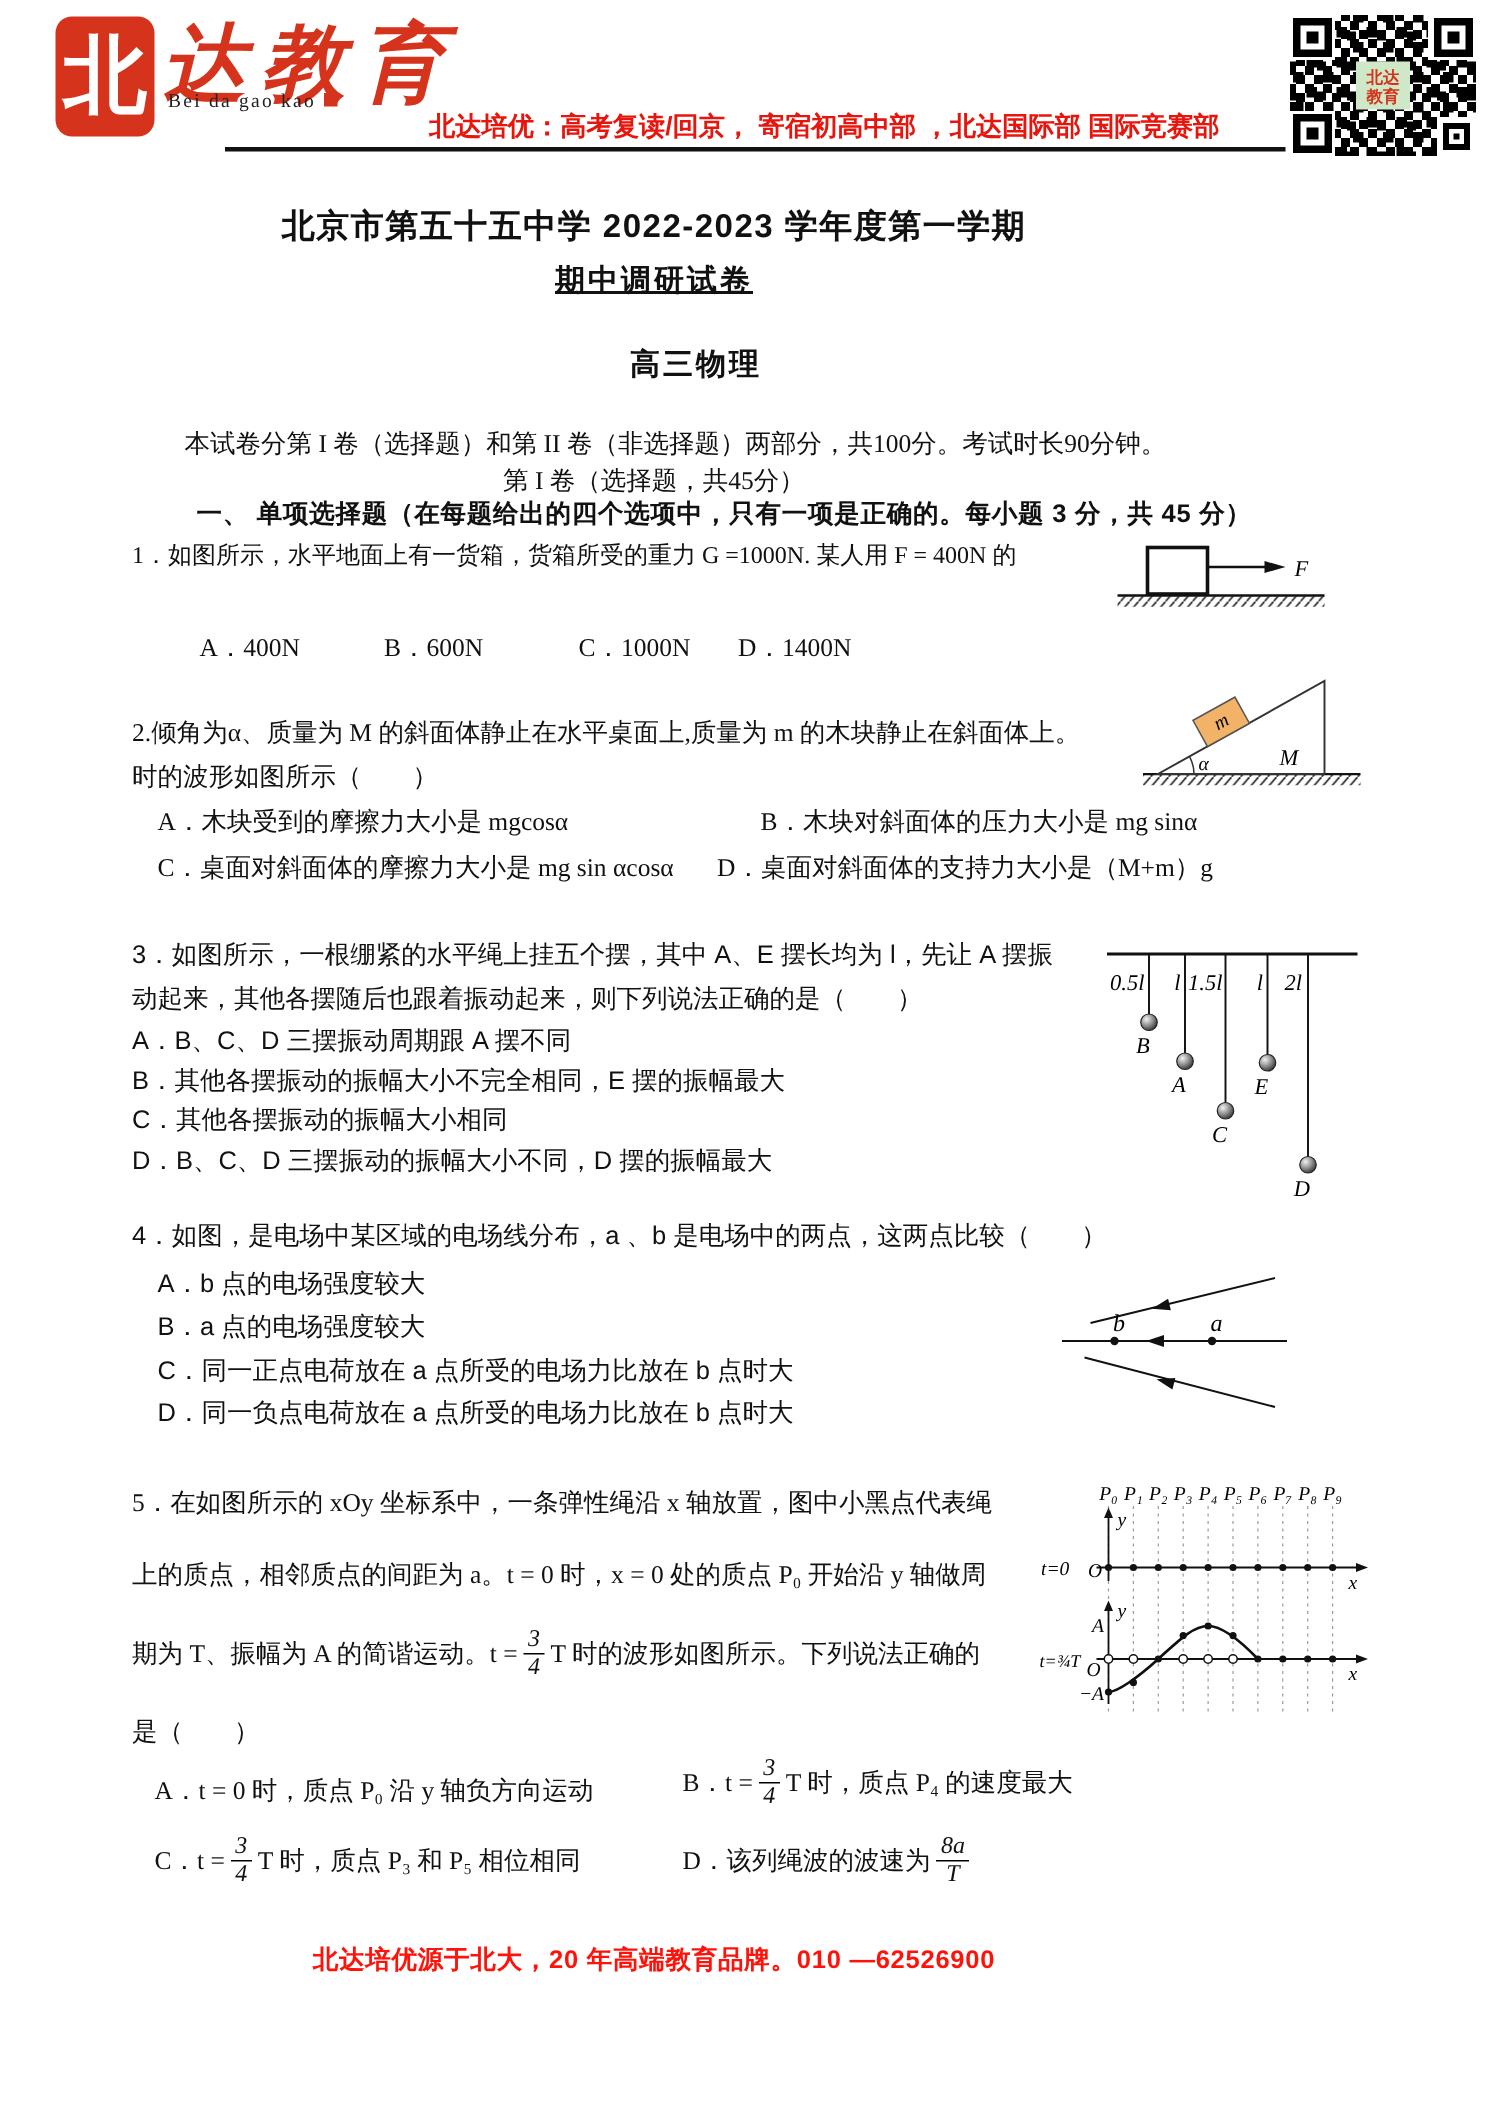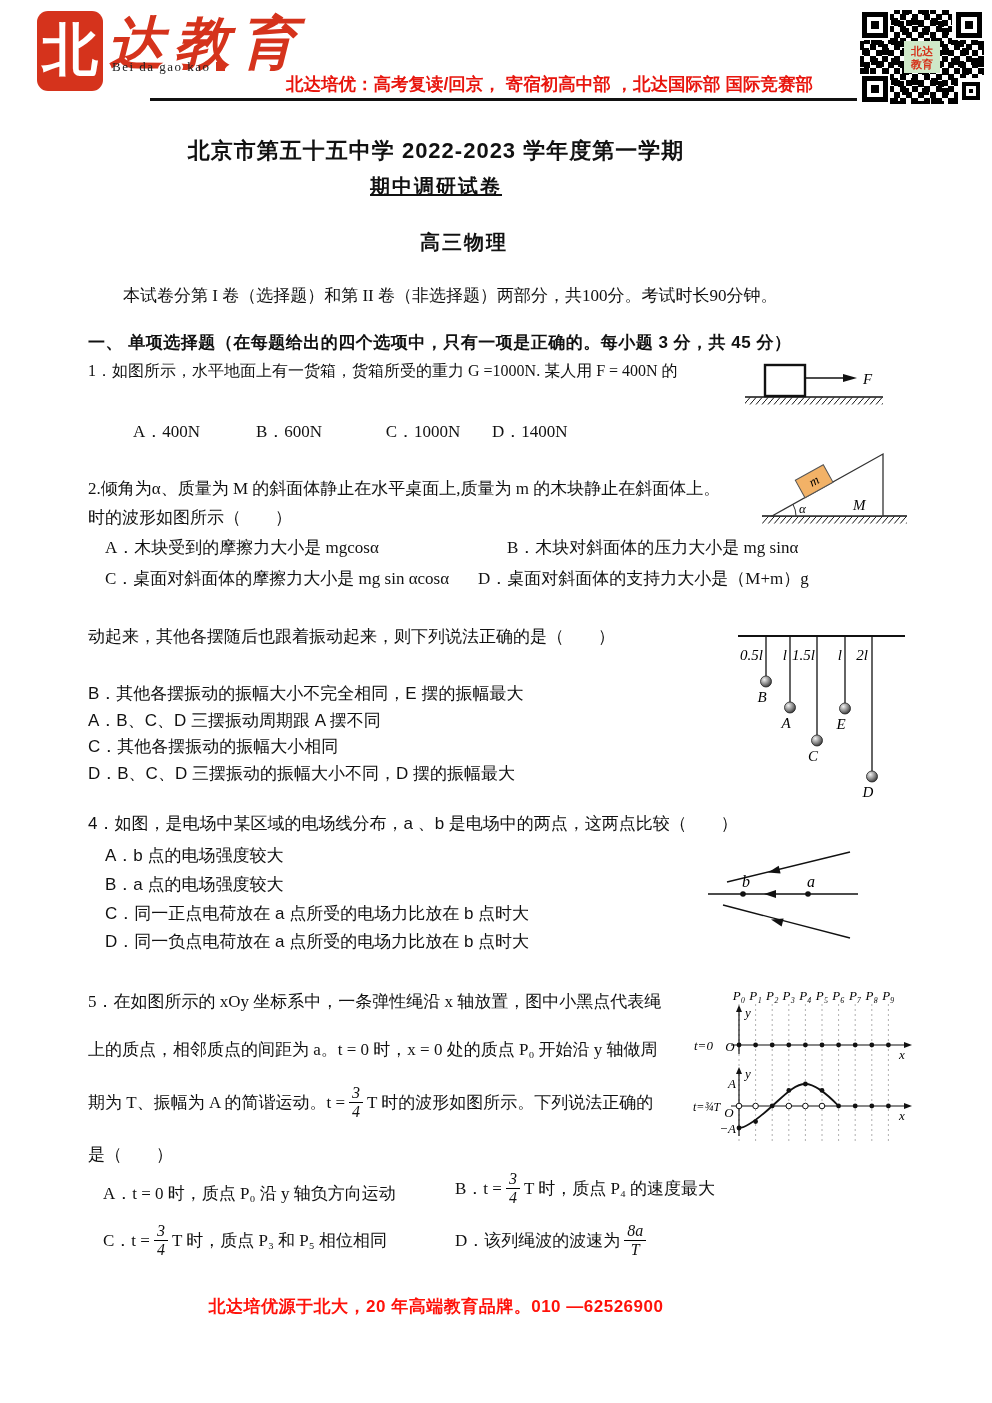--- a/index.html
+++ b/index.html
@@ -19,21 +19,21 @@
   .brand-sub{font-size:13px;color:#222;letter-spacing:1.5px;font-family:"Liberation Serif",serif;}
   .red-sq{display:inline-block;width:9px;height:9px;background:#d5331c;margin-left:5px;}
   .slogan{font-size:17.5px;font-weight:bold;color:#e8150d;}
   .hrule{background:#111;}
 
   
   .t1{font-size:22px;font-weight:bold;letter-spacing:1px;}
   .t2{font-size:20px;font-weight:bold;letter-spacing:2px;}
   .t3{font-size:20px;font-weight:bold;letter-spacing:2px;padding-left:28px;}
   .body17{font-size:17px;}
-  .sechead{font-size:17px;font-weight:bold;letter-spacing:0.5px;}
+  .sechead{font-size:17px;font-weight:bold;letter-spacing:0.5px;margin-left:43px;}
 
   .qlines div{line-height:31px;font-size:16px;}
   .q2lines div{line-height:29px;font-size:17px;}
   .optrow span{display:inline-block;font-size:17px;}
   .optlines div{font-size:17px;}
 
   
   .frac{display:inline-flex;flex-direction:column;align-items:center;vertical-align:middle;
         line-height:1.08;margin:0 4px;font-size:16px;font-style:italic;}
   .frac .num{border-bottom:1.4px solid #000;padding:0 3px;}
@@ -94,20 +94,21 @@
     <rect x="46" y="33" width="36" height="32" fill="#cfe8c8"></rect>
     <text x="64" y="47" text-anchor="middle" font-size="11" font-weight="bold" fill="#d5331c">北达</text>
     <text x="64" y="60" text-anchor="middle" font-size="11" font-weight="bold" fill="#d5331c">教育</text>
   </svg>
 
   <div class="abs center t1 sans" style="top:136px;">北京市第五十五中学 2022-2023 学年度第一学期</div>
   <div class="abs center t2 sans" style="top:173px;text-decoration:underline;">期中调研试卷</div>
   <div class="abs center t3 sans" style="top:229px;">高三物理</div>
 
   <div class="abs body17 nowrap" style="left:123px;top:284px;">本试卷分第 I 卷（选择题）和第 II 卷（非选择题）两部分，共100分。考试时长90分钟。</div>
+  <div class="abs center body17" style="top:309px;">第 I 卷（选择题，共45分）</div>
   <div class="abs sechead nowrap sans" style="left:88px;top:331px;">一、 单项选择题（在每题给出的四个选项中，只有一项是正确的。每小题 3 分，共 45 分）</div>
 
   <div class="abs qlines" style="left:88px;top:355px;">
     <div class="nowrap">1．如图所示，水平地面上有一货箱，货箱所受的重力 G =1000N. 某人用 F = 400N 的</div>
   </div>
   <div class="abs optrow nowrap" style="left:113px;top:420px;text-align:center;">
     <span style="width:107px;">A．400N</span>
     <span style="width:130px;">B．600N</span>
     <span style="width:130px;">C．1000N</span>
     <span>D．1400N</span>
@@ -148,25 +149,26 @@
     <path d="M41,68 A24,24 0 0 0 38,56.4" fill="none" stroke="#333" stroke-width="1"></path>
     <text x="44" y="65" font-size="13" class="it">α</text>
     <g transform="translate(64,42) rotate(-29)">
       <rect x="-16" y="-20" width="32" height="20" fill="#f2b267" stroke="#555" stroke-width="1"></rect>
       <text x="0" y="-6" text-anchor="middle" font-size="13" class="it">m</text>
     </g>
     <text x="98" y="62" font-size="15" class="it">M</text>
   </svg>
 
   <div class="abs q2lines sans" style="left:88px;top:622px;">
+    <div class="nowrap">3．如图所示，一根绷紧的水平绳上挂五个摆，其中 A、E 摆长均为 l，先让 A 摆振</div>
     <div class="nowrap">动起来，其他各摆随后也跟着振动起来，则下列说法正确的是（　　）</div>
   </div>
   <div class="abs optlines sans" style="left:88px;top:681px;line-height:26.5px;">
+    <div class="nowrap">A．B、C、D 三摆振动周期跟 A 摆不同</div>
     <div class="nowrap">B．其他各摆振动的振幅大小不完全相同，E 摆的振幅最大</div>
-    <div class="nowrap">A．B、C、D 三摆振动周期跟 A 摆不同</div>
     <div class="nowrap">C．其他各摆振动的振幅大小相同</div>
     <div class="nowrap">D．B、C、D 三摆振动的振幅大小不同，D 摆的振幅最大</div>
   </div>
 
   <svg class="abs" style="left:735px;top:620px;" width="180" height="188" viewBox="0 0 180 188">
     <defs>
       <radialGradient id="bob" cx="35%" cy="32%" r="75%">
         <stop offset="0%" stop-color="#f2f2f2"></stop>
           <stop offset="55%" stop-color="#8a8a8a"></stop>
           <stop offset="100%" stop-color="#2e2e2e"></stop>

